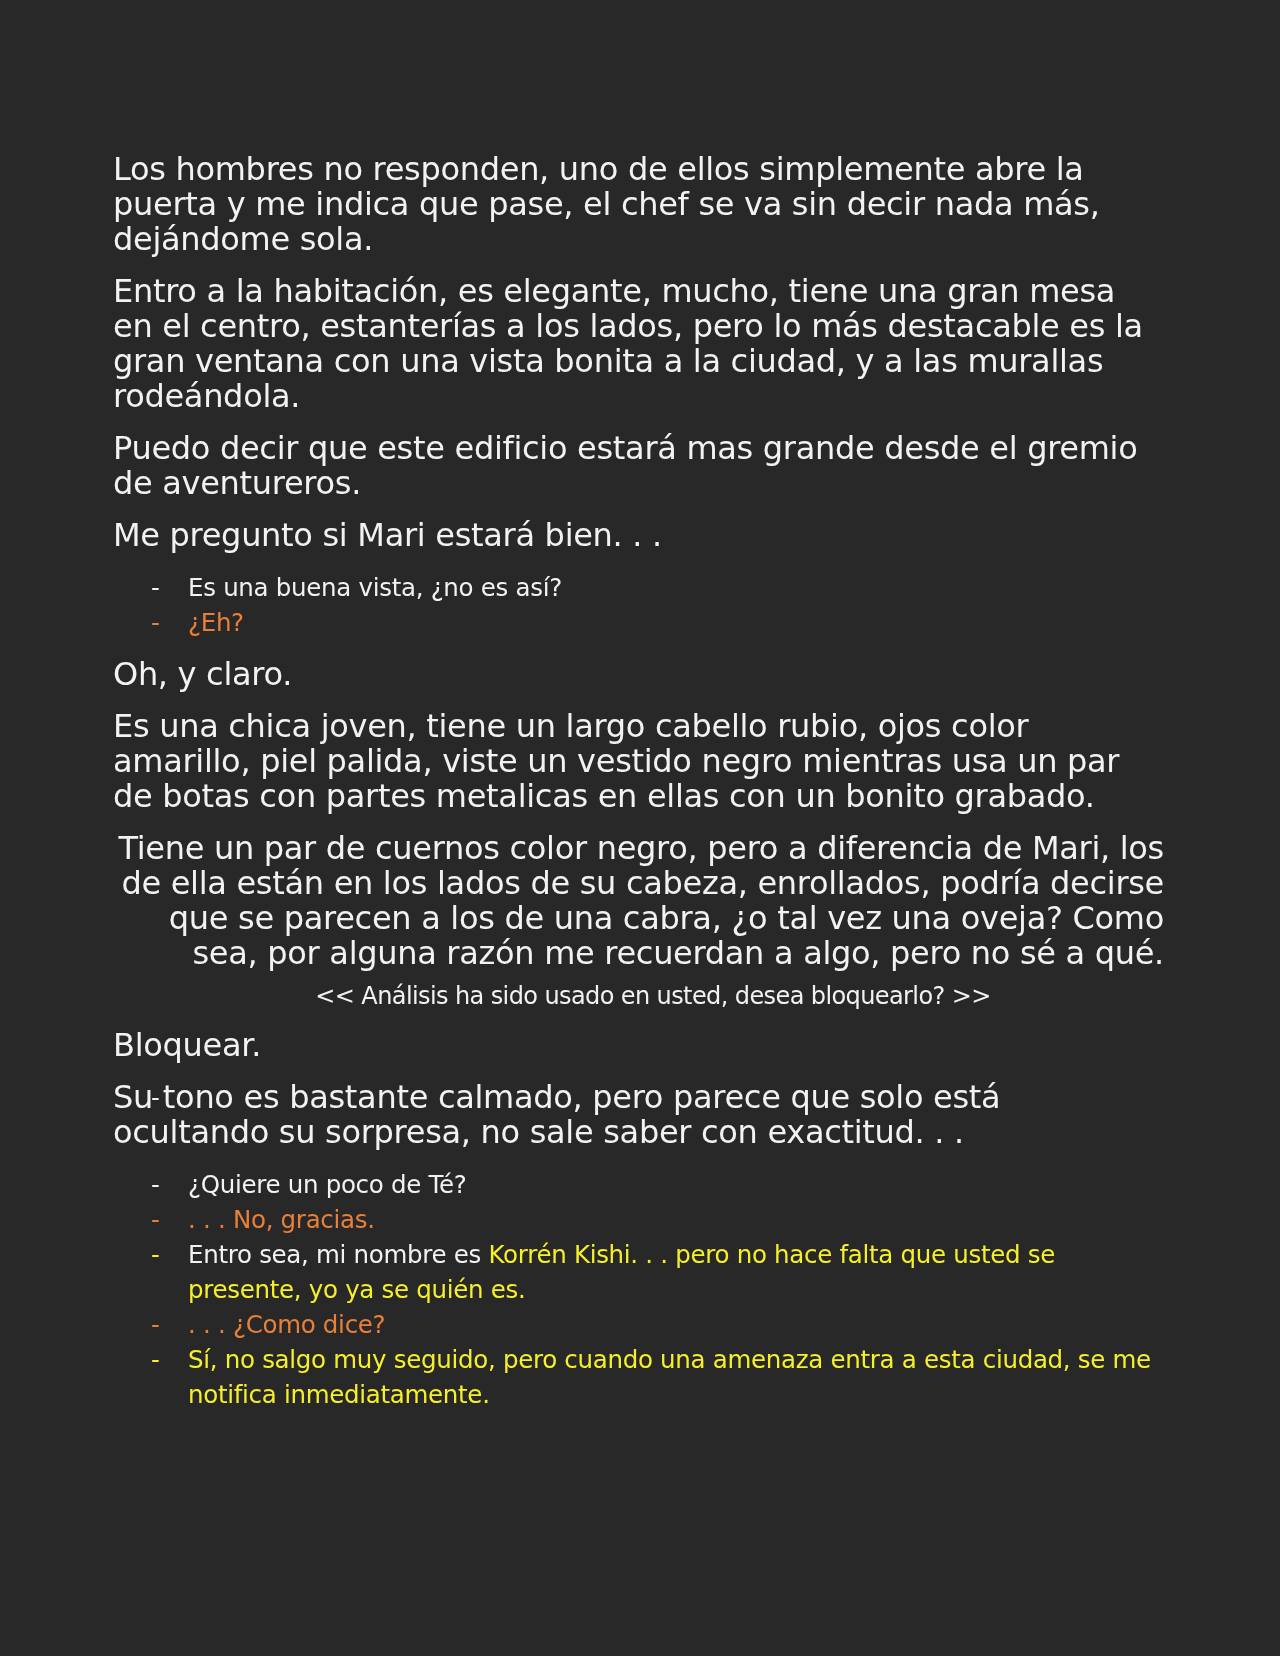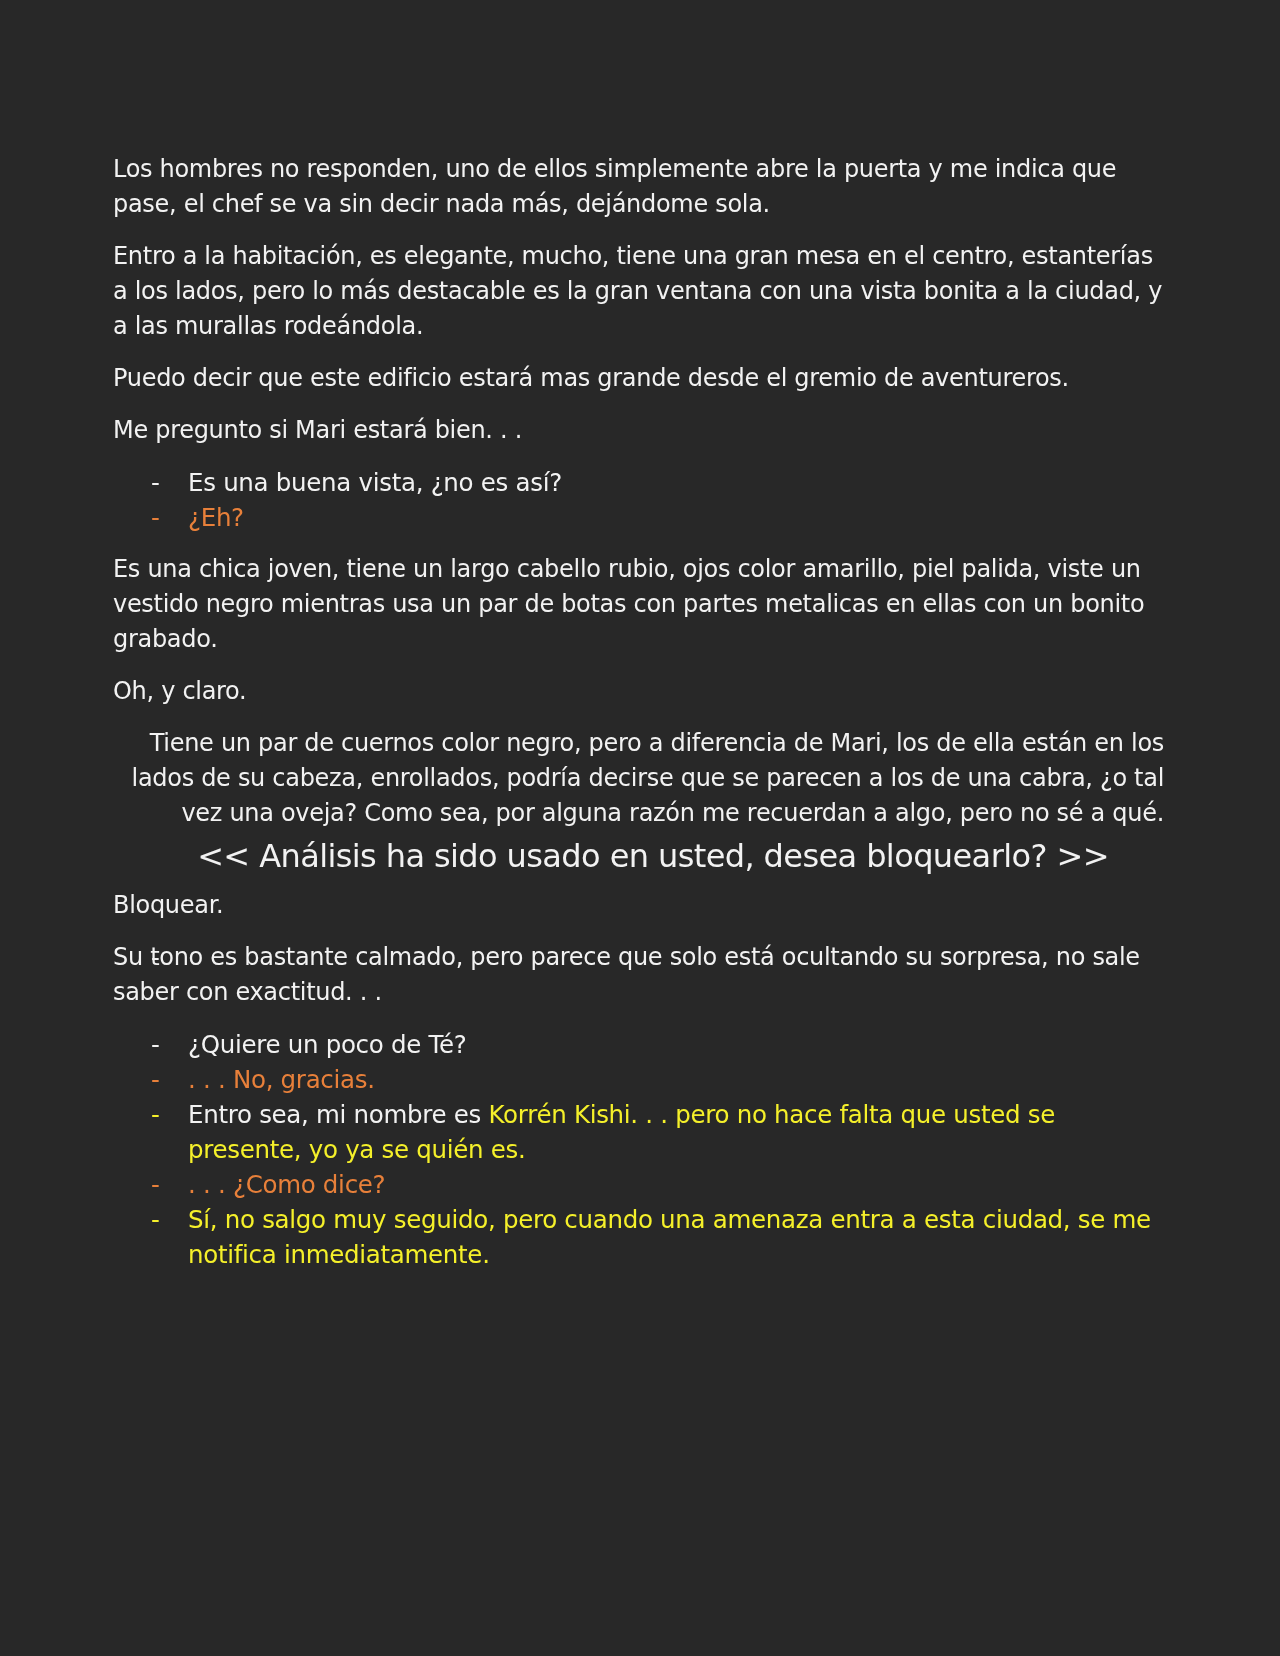--- a/index.html
+++ b/index.html
@@ -15,21 +15,21 @@
     font-family: "DejaVu Sans", sans-serif;
     color: #f2f2f2;
   }
   .page {
     position: absolute;
     left: 113px;
     top: 152px;
     width: 1060px;
   }
   .para {
-    font-size: 24px;
+    font-size: 32px;
     line-height: 35px;
     margin: 0 9px 17px 0;
     letter-spacing: -0.3px;
     word-spacing: 0px;
   }
   .list {
     list-style: none;
     margin: 0 0 17px 0;
     padding: 0;
   }
@@ -44,21 +44,21 @@
     position: absolute;
     left: 38px;
     top: 0;
   }
   .white { color: #f2f2f2; }
   .orange { color: #e8803a; }
   .yellow { color: #f5f02a; }
   .system {
     text-align: center;
     font-family: "DejaVu Sans", sans-serif;
-    font-size: 32px;
+    font-size: 24px;
     line-height: 35px;
     letter-spacing: -0.6px;
     margin: -2px 0 14px 0;
     padding-left: 20px;
   }
 </style>
 </head>
 <body>
 
 <div class="page">
@@ -72,22 +72,22 @@
     <li class="white">
       <span class="dash">-</span>
       <span>Es una buena vista, ¿no es así?</span>
     </li>
     <li class="orange">
       <span class="dash">-</span>
       <span>¿Eh?</span>
     </li>
   </ul>
 
+  <p class="para">Oh, y claro.</p>
   <p class="para">Es una chica joven, tiene un largo cabello rubio, ojos color amarillo, piel palida, viste un vestido negro mientras usa un par de botas con partes metalicas en ellas con un bonito grabado.</p>
-  <p class="para">Oh, y claro.</p>
   <p class="para" style="margin-bottom:10px;text-align:right;">Tiene un par de cuernos color negro, pero a diferencia de Mari, los de ella están en los lados de su cabeza, enrollados, podría decirse que se parecen a los de una cabra, ¿o tal vez una oveja? Como sea, por alguna razón me recuerdan a algo, pero no sé a qué.</p>
 
   <div class="system">&lt;&lt; Análisis ha sido usado en usted, desea bloquearlo? &gt;&gt;</div>
 
   <p class="para">Bloquear.</p>
 
   <ul class="list">
     <li class="white">
       <span class="dash">-</span>
     </li>

